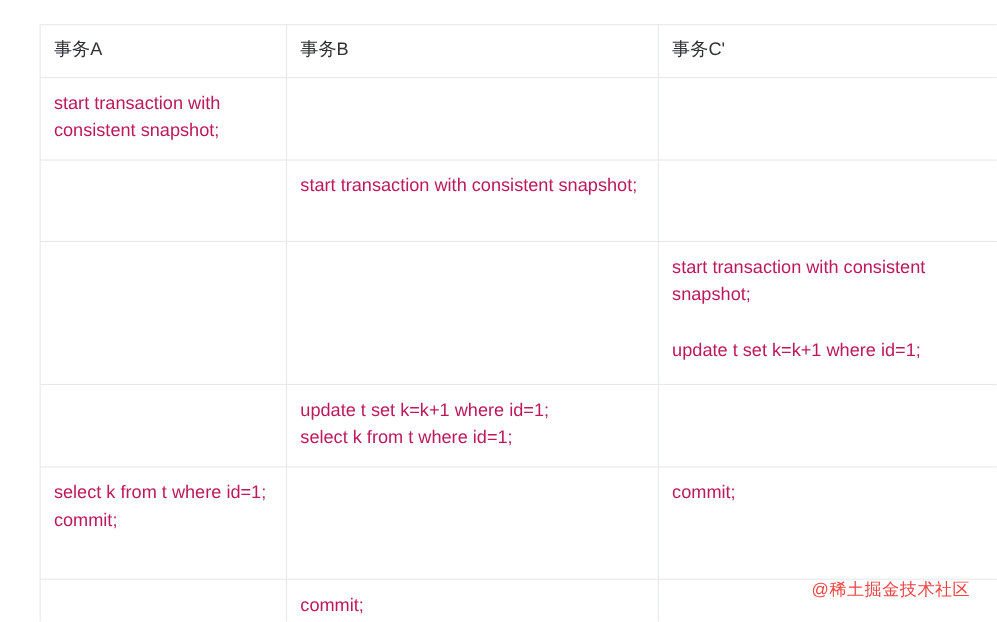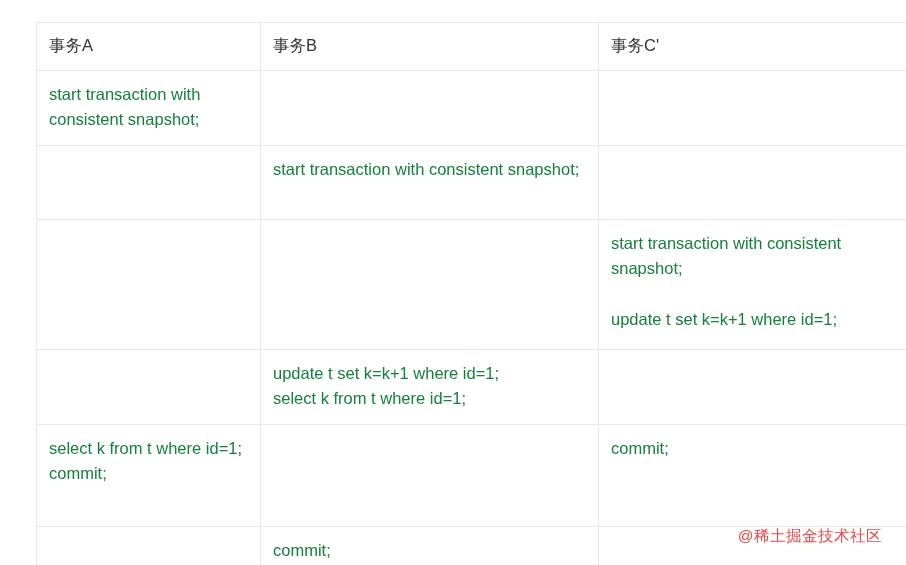--- a/index.html
+++ b/index.html
@@ -42,21 +42,21 @@
   }
 
   #transaction-table th {
     color: #2e3135;
     height: 23px;
     padding-top: 10px;
     padding-bottom: 11px;
   }
 
   #transaction-table td {
-    color: #15803d;
+    color: #be185d;
   }
 
   .cell-lines {
     white-space: pre-wrap;
     display: block;
   }
 
   
   tr.row-1 td { height: 50px; }
   tr.row-2 td { height: 50px; }

